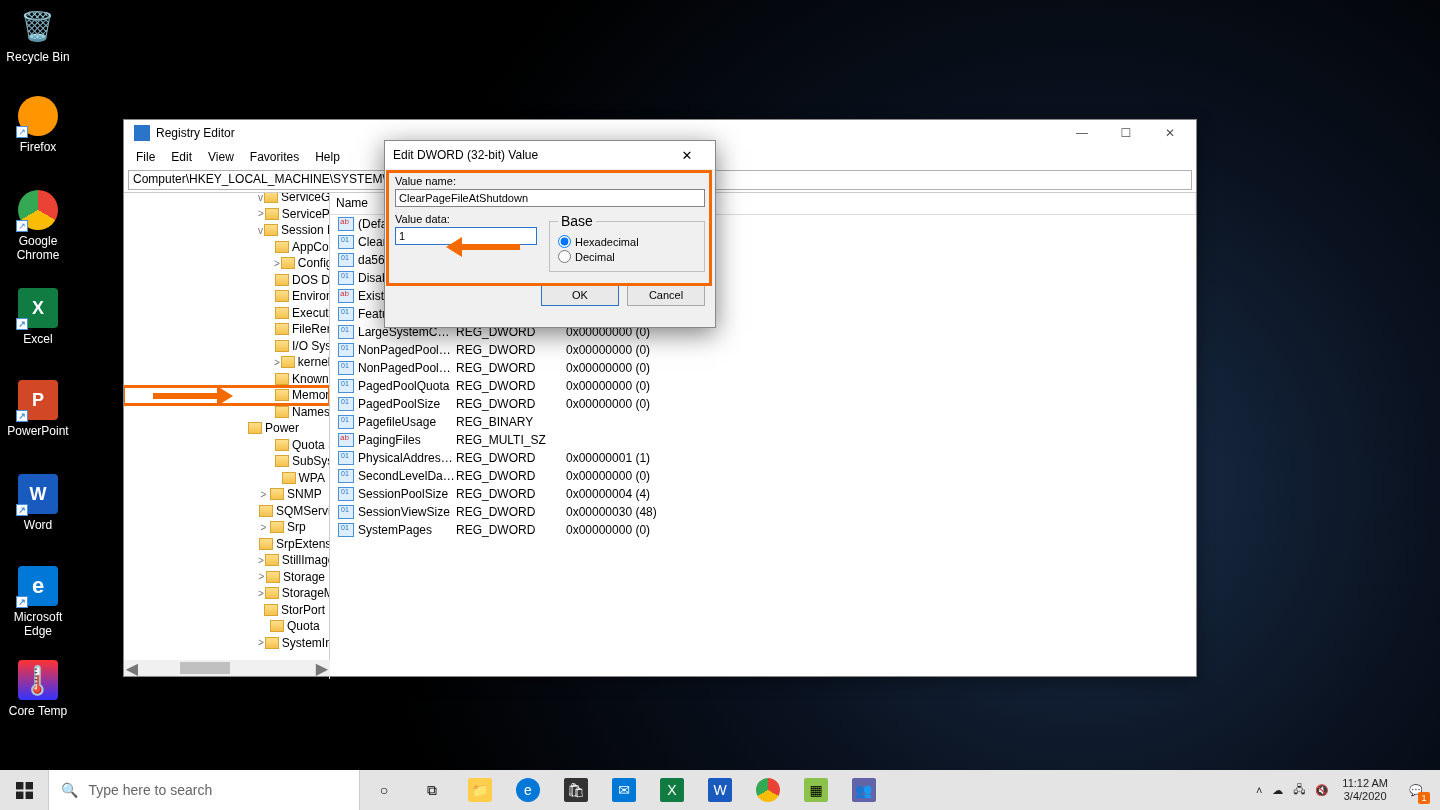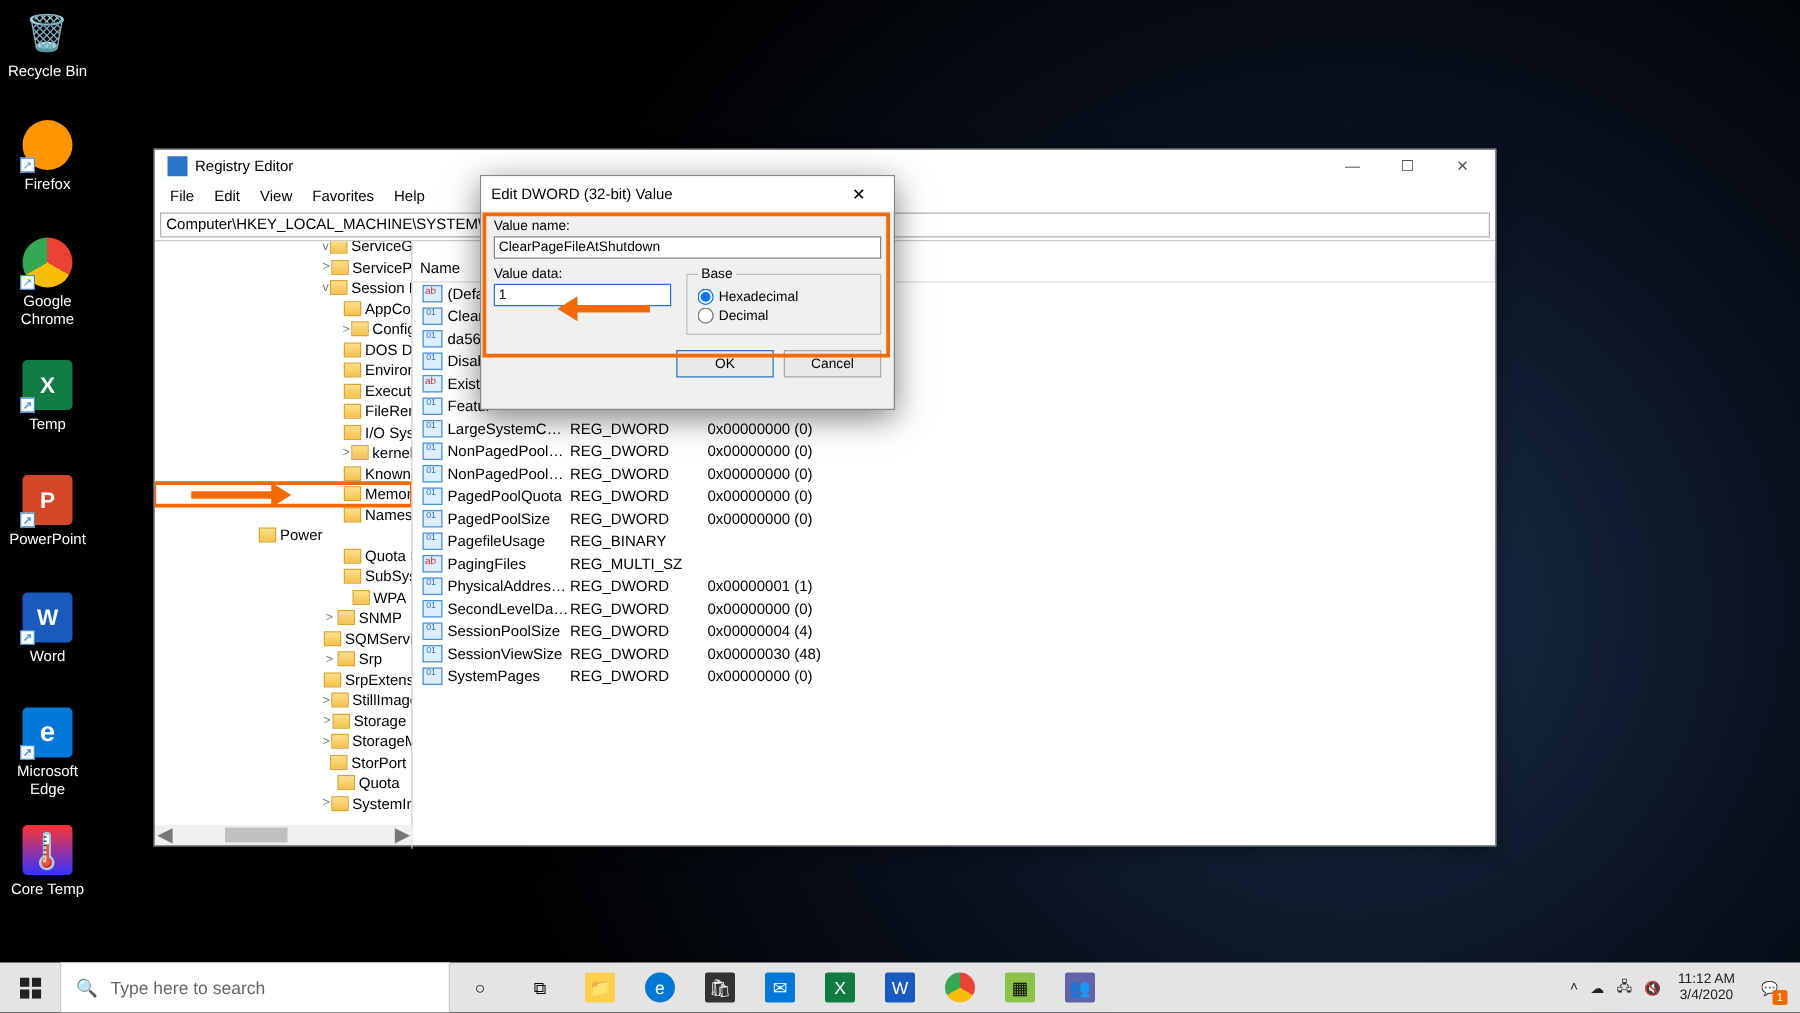--- a/index.html
+++ b/index.html
@@ -21,21 +21,21 @@
 .menubar { height:22px; display:flex; gap:4px; padding:0 6px; align-items:center; font-size:12px; background:#fff; }
 .menubar span { padding:2px 6px; cursor:pointer; }
 .addrbar { height:20px; border:1px solid #b0b0b0; margin:2px 4px 0; font-size:12px; padding:1px 4px; background:#fff; }
 .panes { display:flex; height:487px; border-top:1px solid #ccc; margin-top:2px; }
 .tree { width:206px; border-right:1px solid #ccc; overflow:hidden; position:relative; font-size:12px; }
 .tree-inner { position:absolute; top:-4px; left:0; right:0; }
 .tnode { display:flex; align-items:center; height:16.5px; white-space:nowrap; padding-right:4px; }
 .tnode .exp { width:11px; text-align:center; color:#777; font-size:10px; cursor:pointer; margin-right:1px; }
 .tnode .fld { width:14px; height:12px; background:linear-gradient(#ffdf8c,#f4c24e); border:1px solid #d9a634; margin-right:3px; flex:none; }
 .tnode.sel { outline:3px solid #f56a00; outline-offset:-1px; background:#fff; }
-.listpane { flex:1; overflow:hidden; position:relative;margin-top:11px; }
+.listpane { flex:1; overflow:hidden; position:relative; }
 .lhead { display:flex; height:22px; border-bottom:1px solid #ddd; font-size:12px; background:#fff; }
 .lhead div { border-right:1px solid #eee; padding:3px 6px; }
 .lrow { display:flex; height:18px; font-size:12px; align-items:center; }
 .lrow .ic { width:16px; height:14px; margin:0 4px 0 8px; flex:none; border:1px solid #4a90d9; background:#dceeff; position:relative; }
 .lrow .ic.str::after { content:"ab"; position:absolute; font-size:8px; color:#c33; left:1px; top:-1px; }
 .lrow .ic.bin::after { content:"01"; position:absolute; font-size:7px; color:#2a74c9; left:2px; top:0; }
 .c-name { width:98px; overflow:hidden; text-overflow:ellipsis; white-space:nowrap; }
 .c-type { width:110px; }
 .c-data { flex:1; overflow:hidden; text-overflow:ellipsis; white-space:nowrap; }
 .hscroll { position:absolute; bottom:0; left:0; width:206px; height:16px; background:#f0f0f0; display:flex; align-items:center; }
@@ -45,21 +45,21 @@
 .dlg { position:absolute; left:384px; top:140px; width:332px; height:188px; background:#f0f0f0; border:1px solid #888; box-shadow:0 6px 24px rgba(0,0,0,.5); }
 .dlg .dtitle { height:28px; display:flex; align-items:center; padding:0 8px; font-size:12px; background:#fff; }
 .dlg .dclose { margin-left:auto; width:40px; text-align:center; cursor:pointer; font-size:13px; }
 .dlg .body { padding:6px 10px; font-size:11px; position:relative; }
 .dlg label { display:block; margin-bottom:2px; }
 .dlg input[type=text] { width:100%; font-size:11px; padding:2px 3px; border:1px solid #848484; background:#fff; }
 .dlg .row2 { display:flex; margin-top:6px; gap:12px; }
 .dlg .vcol { width:142px; }
 .dlg .vcol input { border:1px solid #2a74c9; }
 .dlg fieldset { border:1px solid #c0c0c0; padding:4px 8px 6px; flex:1; }
-.dlg fieldset legend { font-size:11px; padding:0 3px; }
+.dlg fieldset legend { font-size:14px; padding:0 3px; }
 .dlg .rad { display:flex; align-items:center; gap:4px; margin:2px 0; }
 .dlg .btns { display:flex; justify-content:flex-end; gap:8px; padding:6px 10px; }
 .dlg button { width:78px; height:22px; font-size:11px; background:#e9e9e9; border:1px solid #aaa; cursor:pointer; }
 .dlg button.default { border:1px solid #2a74c9; background:#e9e9e9; }
 .hl-box { position:absolute; border:3px solid #f56a00; pointer-events:none; }
 .arrow { position:absolute; pointer-events:none; }
 .arrow .shaft { background:#f56a00; height:6px; }
 .arrow .head { width:0; height:0; border-top:10px solid transparent; border-bottom:10px solid transparent; border-left:16px solid #f56a00; position:absolute; right:-14px; top:-7px; }
 .arrow.left .head { border-left:none; border-right:16px solid #f56a00; left:-14px; right:auto; }
 
@@ -91,21 +91,21 @@
     <div class="di-label">Firefox</div>
   </div>
 <div class="desktop-icon" style="left:0;top:190px">
     <div class="icn" style="background:conic-gradient(#ea4335 0 120deg,#fbbc05 120deg 240deg,#34a853 240deg);border-radius:50%">
       <div class="shortcut">↗</div>
     </div>
     <div class="di-label">Google Chrome</div>
   </div>
 <div class="desktop-icon" style="left:0;top:288px">
     <div class="icn" style="background:#107c41;color:#fff;font-size:18px;font-weight:bold">X<div class="shortcut">↗</div></div>
-    <div class="di-label">Temp</div>
+    <div class="di-label">Excel</div>
   </div>
 <div class="desktop-icon" style="left:0;top:380px">
     <div class="icn" style="background:#d24726;color:#fff;font-size:18px;font-weight:bold">P<div class="shortcut">↗</div></div>
     <div class="di-label">PowerPoint</div>
   </div>
 <div class="desktop-icon" style="left:0;top:474px">
     <div class="icn" style="background:#185abd;color:#fff;font-size:18px;font-weight:bold">W<div class="shortcut">↗</div></div>
     <div class="di-label">Word</div>
   </div>
 <div class="desktop-icon" style="left:0;top:566px">
@@ -200,21 +200,21 @@
           <div class="tnode sel" style="padding-left: 150px;">
             <span class="exp"></span>
             <span class="fld"></span>
             <span>Memory Ma</span>
           </div>
           <div class="tnode" style="padding-left: 150px;">
             <span class="exp"></span>
             <span class="fld"></span>
             <span>Namespace</span>
           </div>
-          <div class="tnode" style="padding-left: 71px;">
+          <div class="tnode" style="padding-left: 112px;">
             <span class="exp"></span>
             <span class="fld"></span>
             <span>Power</span>
           </div>
           <div class="tnode" style="padding-left: 150px;">
             <span class="exp"></span>
             <span class="fld"></span>
             <span>Quota Syste</span>
           </div>
           <div class="tnode" style="padding-left: 150px;">

